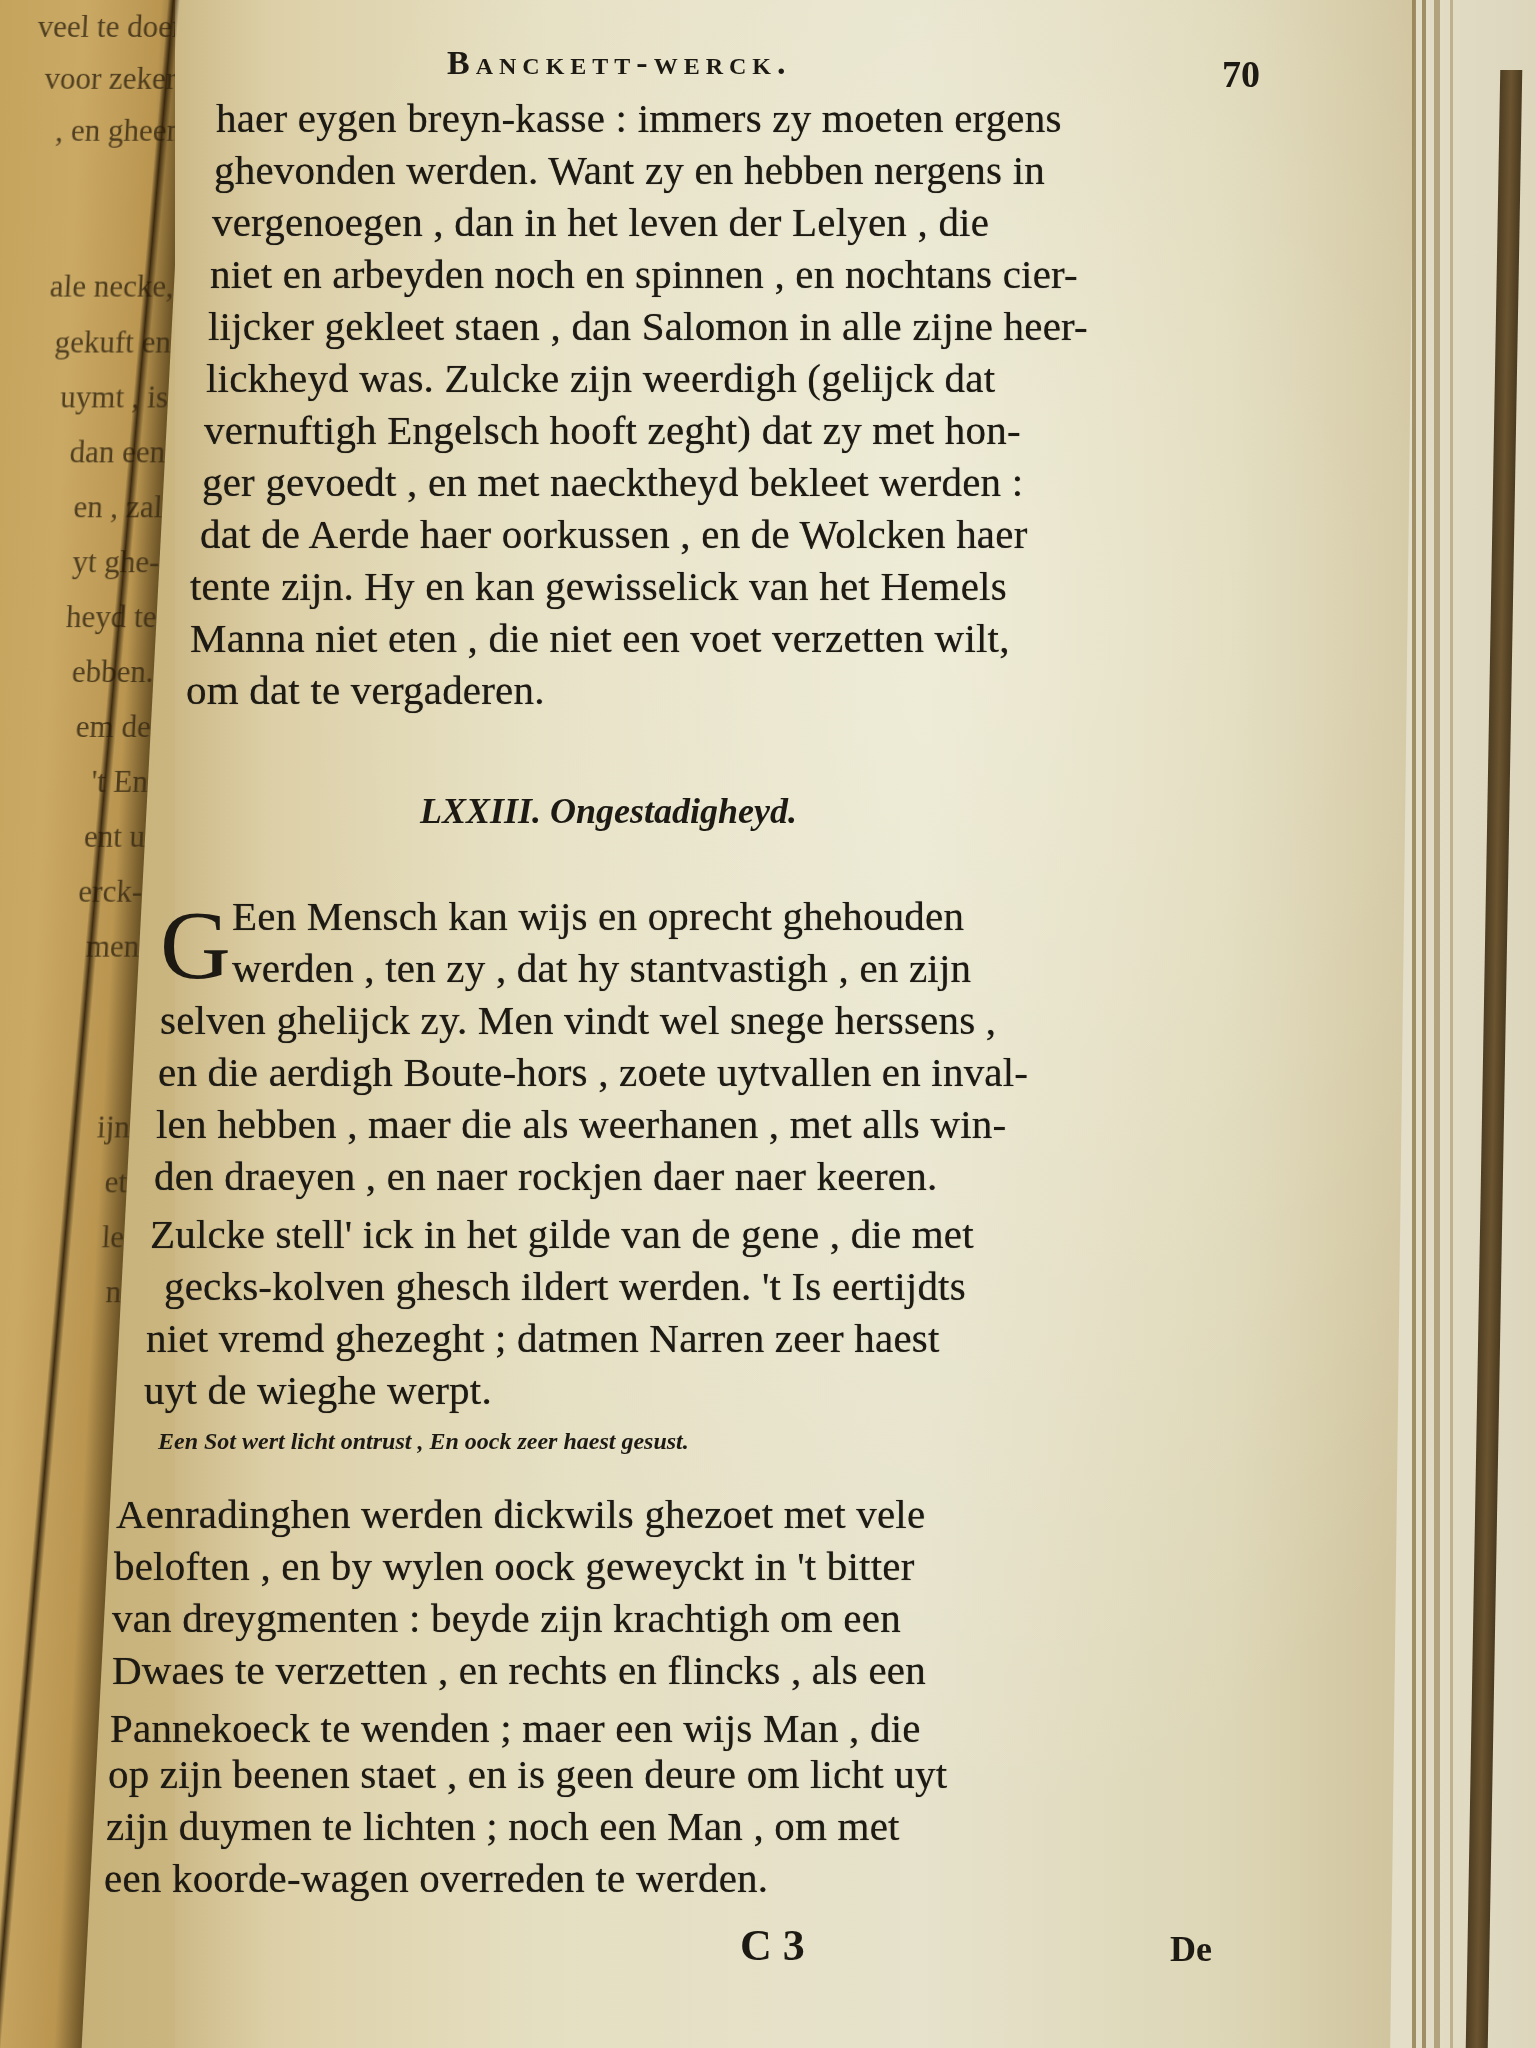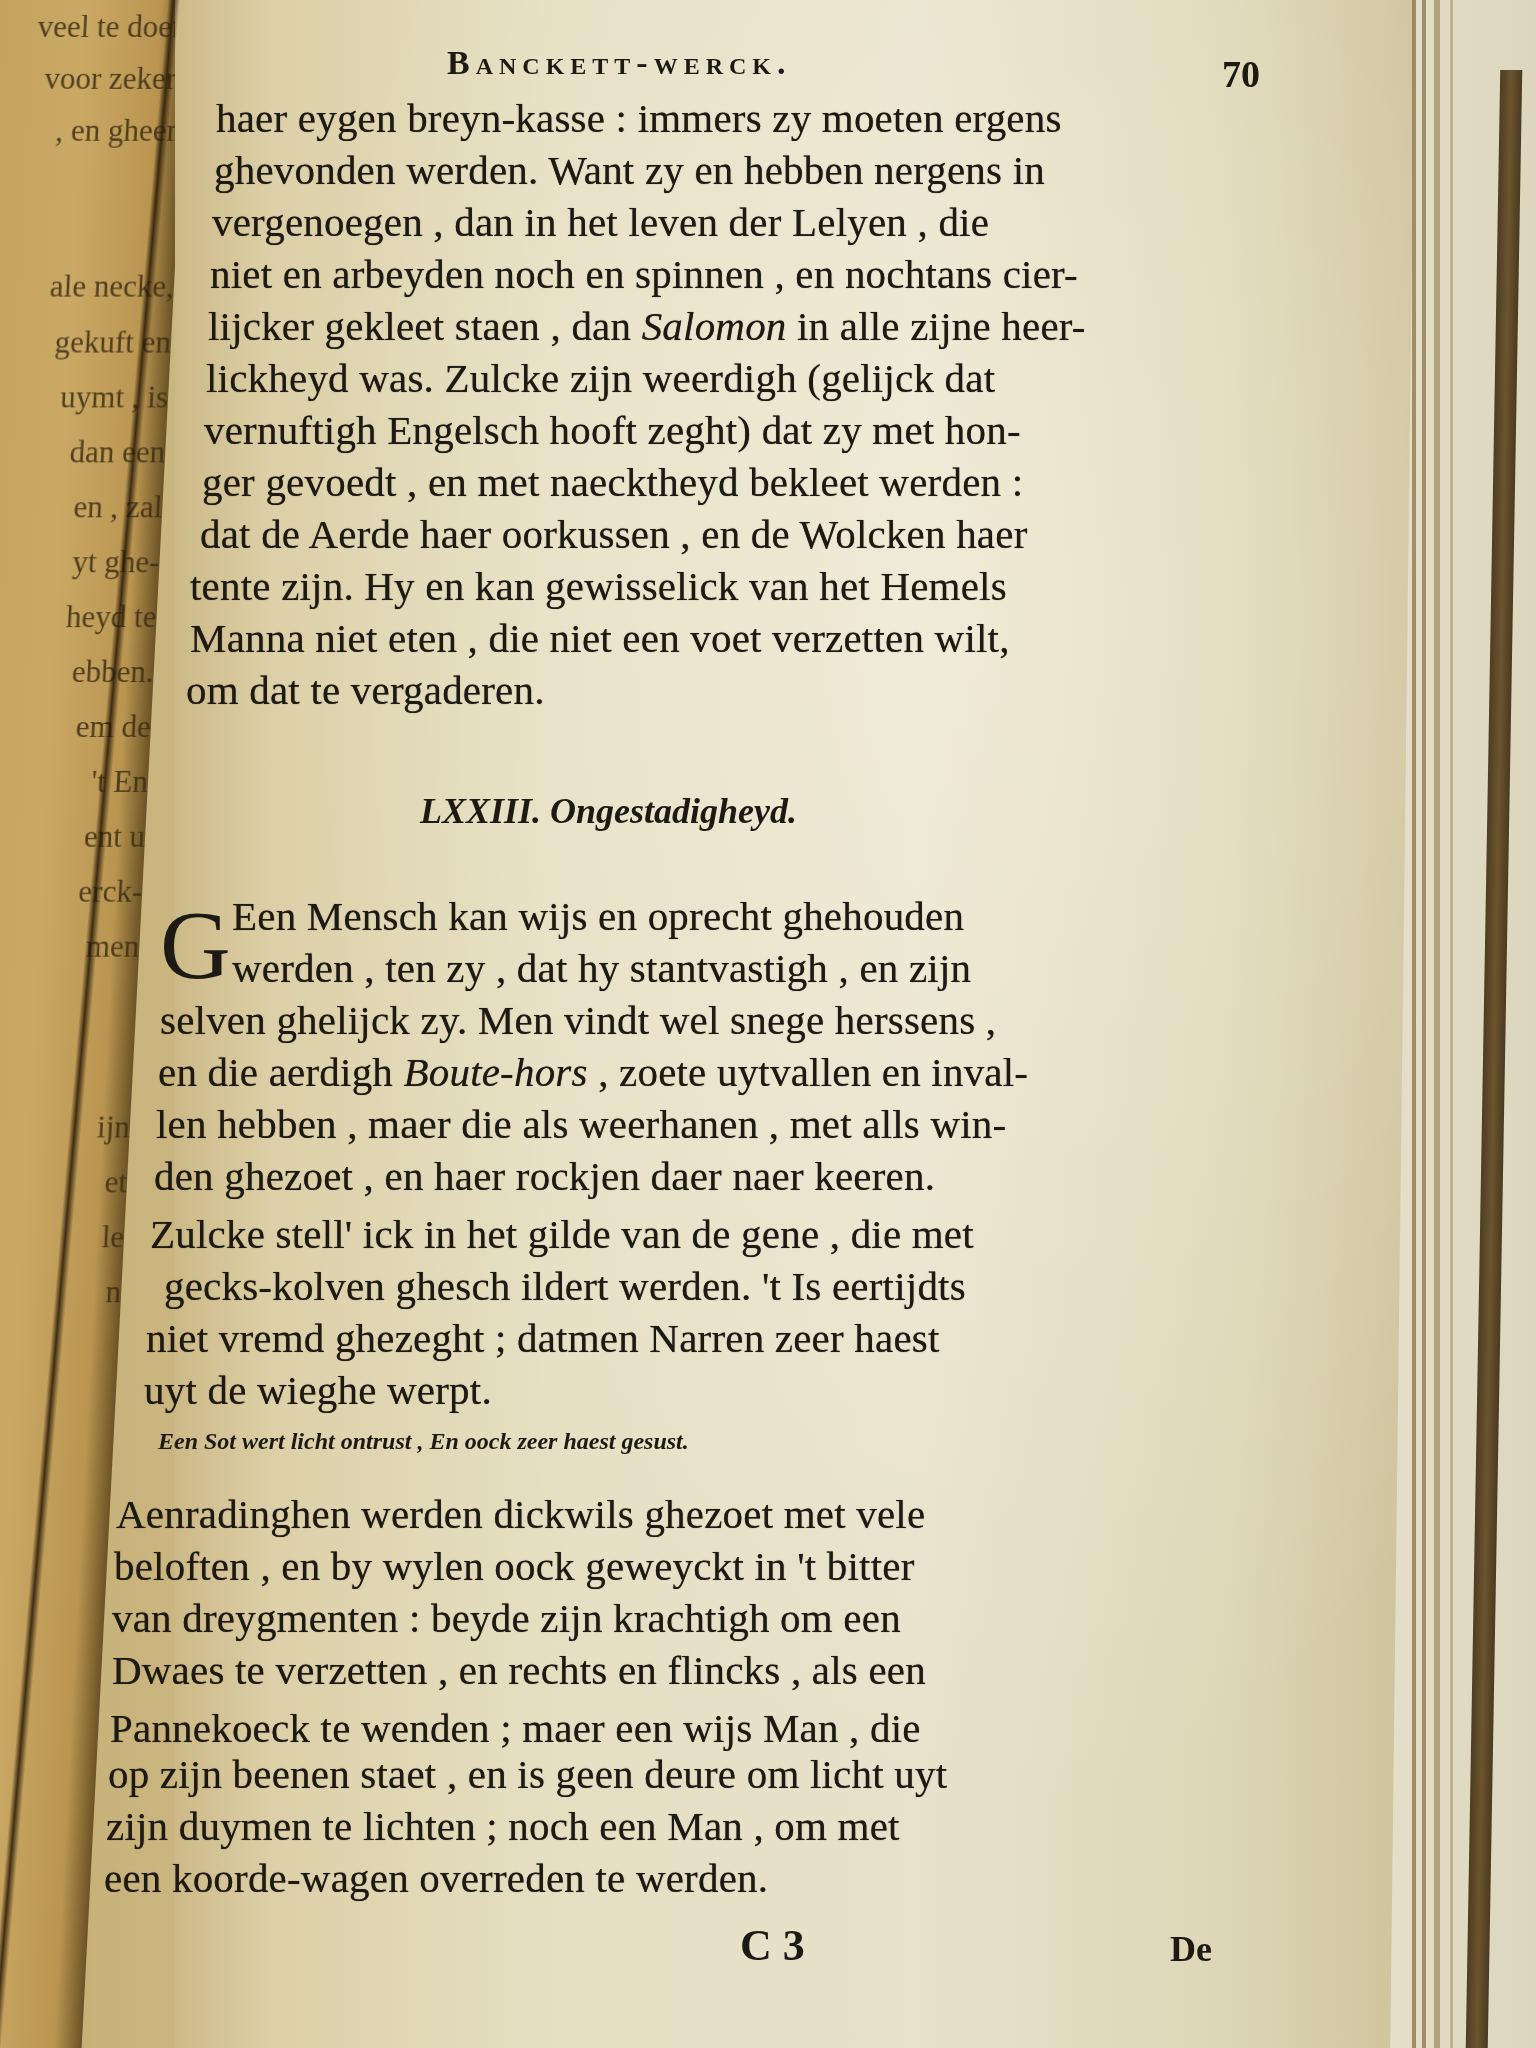--- a/index.html
+++ b/index.html
@@ -143,21 +143,21 @@
     }
     .motto {
       position: absolute;
       left: 158px;
       top: 1428px;
       font-size: 24px;
       font-style: italic;
       font-weight: bold;
       white-space: nowrap;
     }
-    .it { font-style: italic; }
+    .it { }
     .signature {
       position: absolute;
       left: 740px;
       top: 1920px;
       font-size: 44px;
       font-weight: bold;
       white-space: nowrap;
     }
     .catchword {
       position: absolute;
@@ -230,21 +230,21 @@
 
   <div class="dropcap">G</div>
   <div class="line" style="left:232px; top:892px">Een Mensch  kan  wijs  en  oprecht  ghehouden</div>
   <div class="line" style="left:232px; top:944px">werden ,  ten zy ,  dat hy stantvastigh ,  en  zijn</div>
   <div class="line" style="left:160px; top:996px">selven ghelijck  zy.  Men vindt wel snege herssens ,</div>
   <div class="line" style="left:158px; top:1048px">
     <span>en die aerdigh</span>
     <span class="it">Boute-hors</span><span> ,  zoete uytvallen en inval-</span>
   </div>
   <div class="line" style="left:156px; top:1100px">len hebben ,  maer die als weerhanen ,  met alls win-</div>
-  <div class="line" style="left:154px; top:1152px">den  ghezoet  ,  en  haer  rockjen  daer  naer  keeren.</div>
+  <div class="line" style="left:154px; top:1152px">den  draeyen  ,  en  naer  rockjen  daer  naer  keeren.</div>
   <div class="line" style="left:150px; top:1210px">Zulcke stell' ick  in het gilde van de gene ,  die  met</div>
   <div class="line" style="left:164px; top:1262px">gecks-kolven  ghesch ildert  werden.   't Is  eertijdts</div>
   <div class="line" style="left:146px; top:1314px">niet  vremd  ghezeght ;  datmen  Narren  zeer  haest</div>
   <div class="line" style="left:144px; top:1366px">uyt  de  wieghe  werpt.</div>
 
   <div class="motto">Een Sot wert licht ontrust ,  En oock zeer haest gesust.</div>
 
   <div class="line" style="left:116px; top:1490px">Aenradinghen  werden  dickwils  ghezoet  met vele</div>
   <div class="line" style="left:114px; top:1542px">beloften ,  en  by  wylen  oock  geweyckt  in 't bitter</div>
   <div class="line" style="left:112px; top:1594px">van  dreygmenten :  beyde  zijn  krachtigh  om  een</div>

